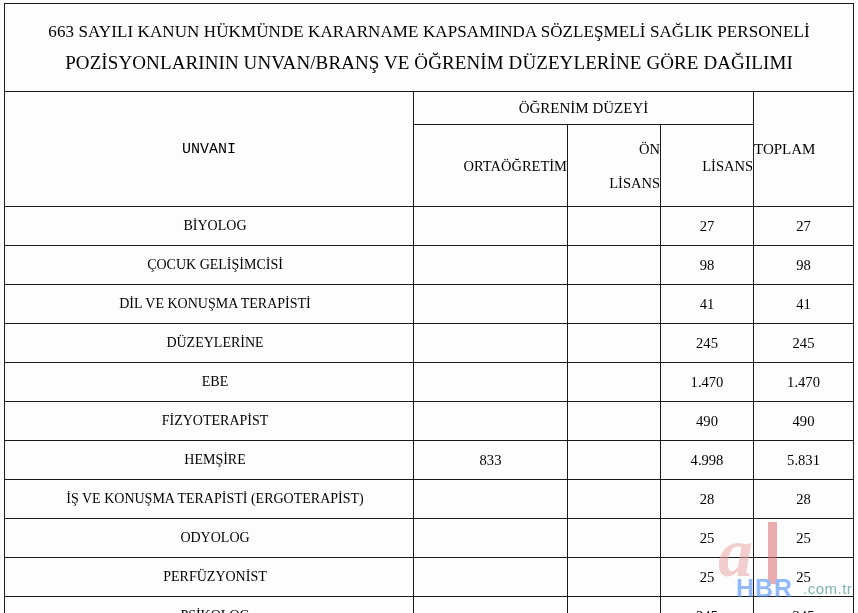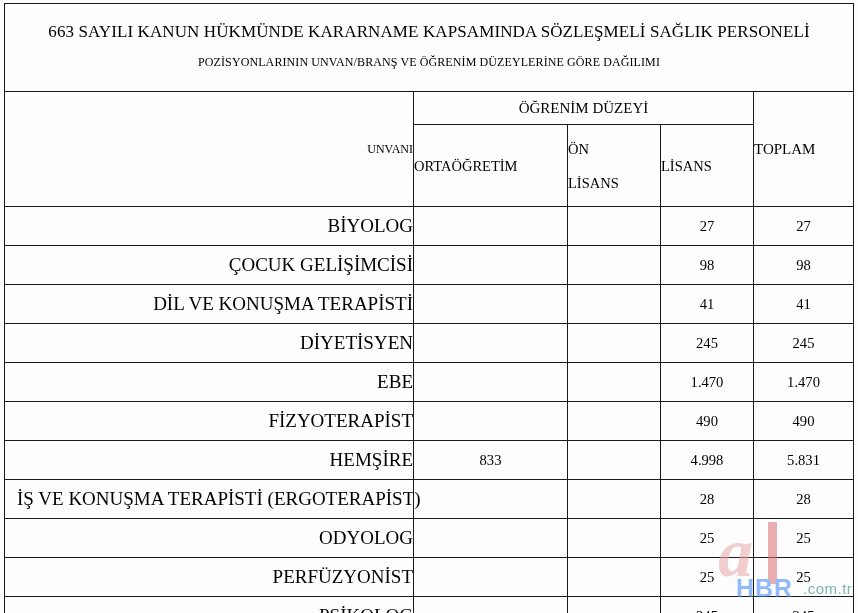--- a/index.html
+++ b/index.html
@@ -98,54 +98,55 @@
     height: 77px;
     text-align: center;
     vertical-align: middle;
     padding: 4px 26px 6px 26px !important;
     font-size: 15.2px;
     line-height: 31px;
     letter-spacing: 0.1px;
   }
   .title-line { display: block; white-space: nowrap; }
   .title-line.l1 { font-size: 17px; }
-  .title-line.l2 { font-size: 12px; }
+  .title-line.l2 { font-size: 19px; }
 
   .unvani-head {
     vertical-align: middle;
+    text-align: center;
+    font-size: 15px;
+    height: 113px;
+    font-family: Liberation Mono, monospace;
+  }
+  .group-head {
+    text-align: center;
+    vertical-align: middle;
+    font-size: 15px;
+    height: 32px;
+  }
+  .sub-head {
     text-align: right;
-    font-size: 12px;
-    height: 113px;
-  }
-  .group-head {
-    text-align: center;
-    vertical-align: middle;
-    font-size: 15px;
-    height: 32px;
-  }
-  .sub-head {
-    text-align: left;
     vertical-align: middle;
     font-size: 14.5px;
     height: 81px;
     line-height: 34px;
   }
   .sub-head .two-line { display: block; }
   .toplam-head {
     text-align: left;
     vertical-align: middle;
     font-size: 15px;
   }
 
   td.name-cell {
     height: 38px;
-    font-size: 19px;
+    font-size: 14px;
     padding-left: 12px !important;
     vertical-align: middle;
-    text-align: right;
+    text-align: center;
     white-space: nowrap;
   }
   td.num-cell {
     height: 38px;
     font-size: 14.6px;
     text-align: center;
     vertical-align: middle;
   }
 
   
@@ -206,21 +207,21 @@
         <td class="num-cell">98</td>
       </tr>
       <tr>
         <td class="name-cell">DİL VE KONUŞMA TERAPİSTİ</td>
         <td class="num-cell"></td>
         <td class="num-cell"></td>
         <td class="num-cell">41</td>
         <td class="num-cell">41</td>
       </tr>
       <tr>
-        <td class="name-cell">DİYETİSYEN</td>
+        <td class="name-cell">DÜZEYLERİNE</td>
         <td class="num-cell"></td>
         <td class="num-cell"></td>
         <td class="num-cell">245</td>
         <td class="num-cell">245</td>
       </tr>
       <tr>
         <td class="name-cell">EBE</td>
         <td class="num-cell"></td>
         <td class="num-cell"></td>
         <td class="num-cell">1.470</td>

